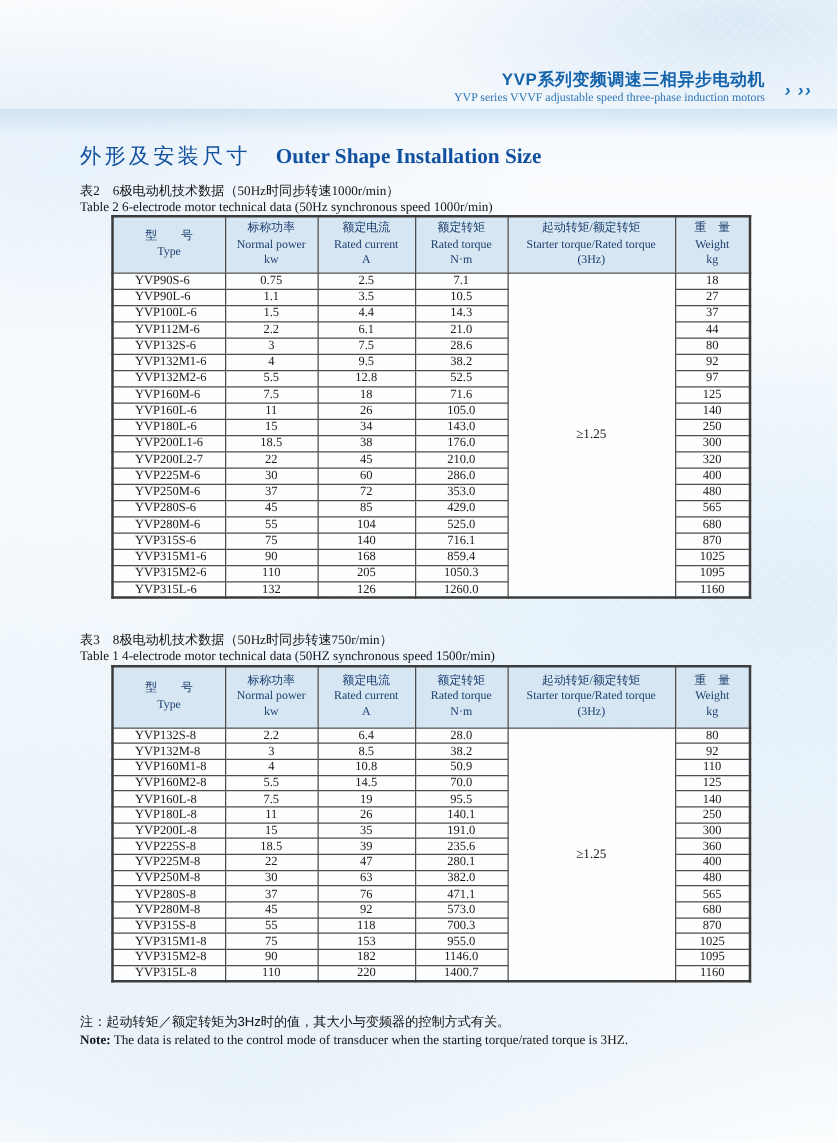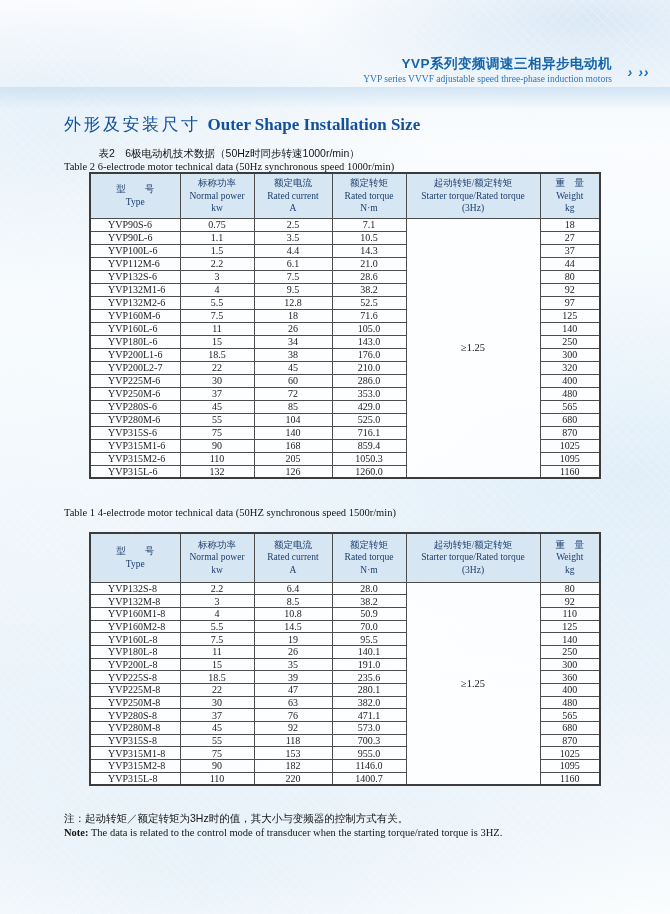--- a/index.html
+++ b/index.html
@@ -27,24 +27,24 @@
   .brand-en { font-size: 9.5px; color: #2e75b5; margin-top: 1px; }
   .brand-chevrons { position: absolute; top: 64px; right: 20px; z-index: 2;
               font-family: "Liberation Sans", sans-serif; font-weight: bold; font-size: 14px;
               color: #1a72bb; letter-spacing: 1px; transform: skewX(-10deg); }
   .header-band { position: absolute; top: 87px; left: 0; width: 100%; height: 22px; z-index: 1;
               background: linear-gradient(180deg, rgba(186,215,239,.55), rgba(186,215,239,0)); }
 
   .section-title { position: absolute; top: 113px; left: 64px; z-index: 2; color: #11509e; white-space: nowrap; }
   .st-zh { font-family: "Liberation Sans", "DejaVu Sans", sans-serif; font-weight: normal;
            font-size: 17px; letter-spacing: 2.5px; }
-  .st-en { font-family: "Liberation Serif", serif; font-weight: bold; font-size: 17px; margin-left: 7px; }
+  .st-en { font-family: "Liberation Serif", serif; font-weight: bold; font-size: 17px; margin-left: 20px; }
 
   .caption { z-index: 2; position: absolute; left: 64px; line-height: 1.28; color: #141414; }
-  .caption .zh { font-family: Liberation Sans, sans-serif; font-size: 10.5px; text-align: center; }
+  .caption .zh { font-family: Liberation Serif, serif; font-size: 10.5px; }
   .caption .en { font-family: "Liberation Serif", serif; font-size: 10.5px; }
   #caption-0 { top: 147px; }
   #caption-1 { top: 506px; }
 
   table.data-table { position: absolute; left: 89px; z-index: 2; border-collapse: collapse;
                      border: 2px solid #3c3c3c; background: rgba(253,254,255,.93); padding-left: 32px; }
   #table-0 { top: 172px; }
   #table-1 { top: 532px; }
   .data-table th, .data-table td { border: 1px solid #4d4d4d; }
   .data-table th {
@@ -266,20 +266,21 @@
           <td class="type-col">YVP315L-6</td>
           <td>132</td>
           <td>126</td>
           <td>1260.0</td>
           <td>1160</td>
         </tr>
       </tbody>
     </table>
 
   <div class="caption" id="caption-1">
+    <div class="zh">表3　8极电动机技术数据（50Hz时同步转速750r/min）</div>
     <div class="en">Table 1   4-electrode motor technical data (50HZ synchronous speed 1500r/min)</div>
   </div>
 
   <table class="data-table" id="table-1">
     <colgroup>
       <col style="width:90px">
         <col style="width:74px">
         <col style="width:78px">
       <col style="width:74px">
         <col style="width:134px">

